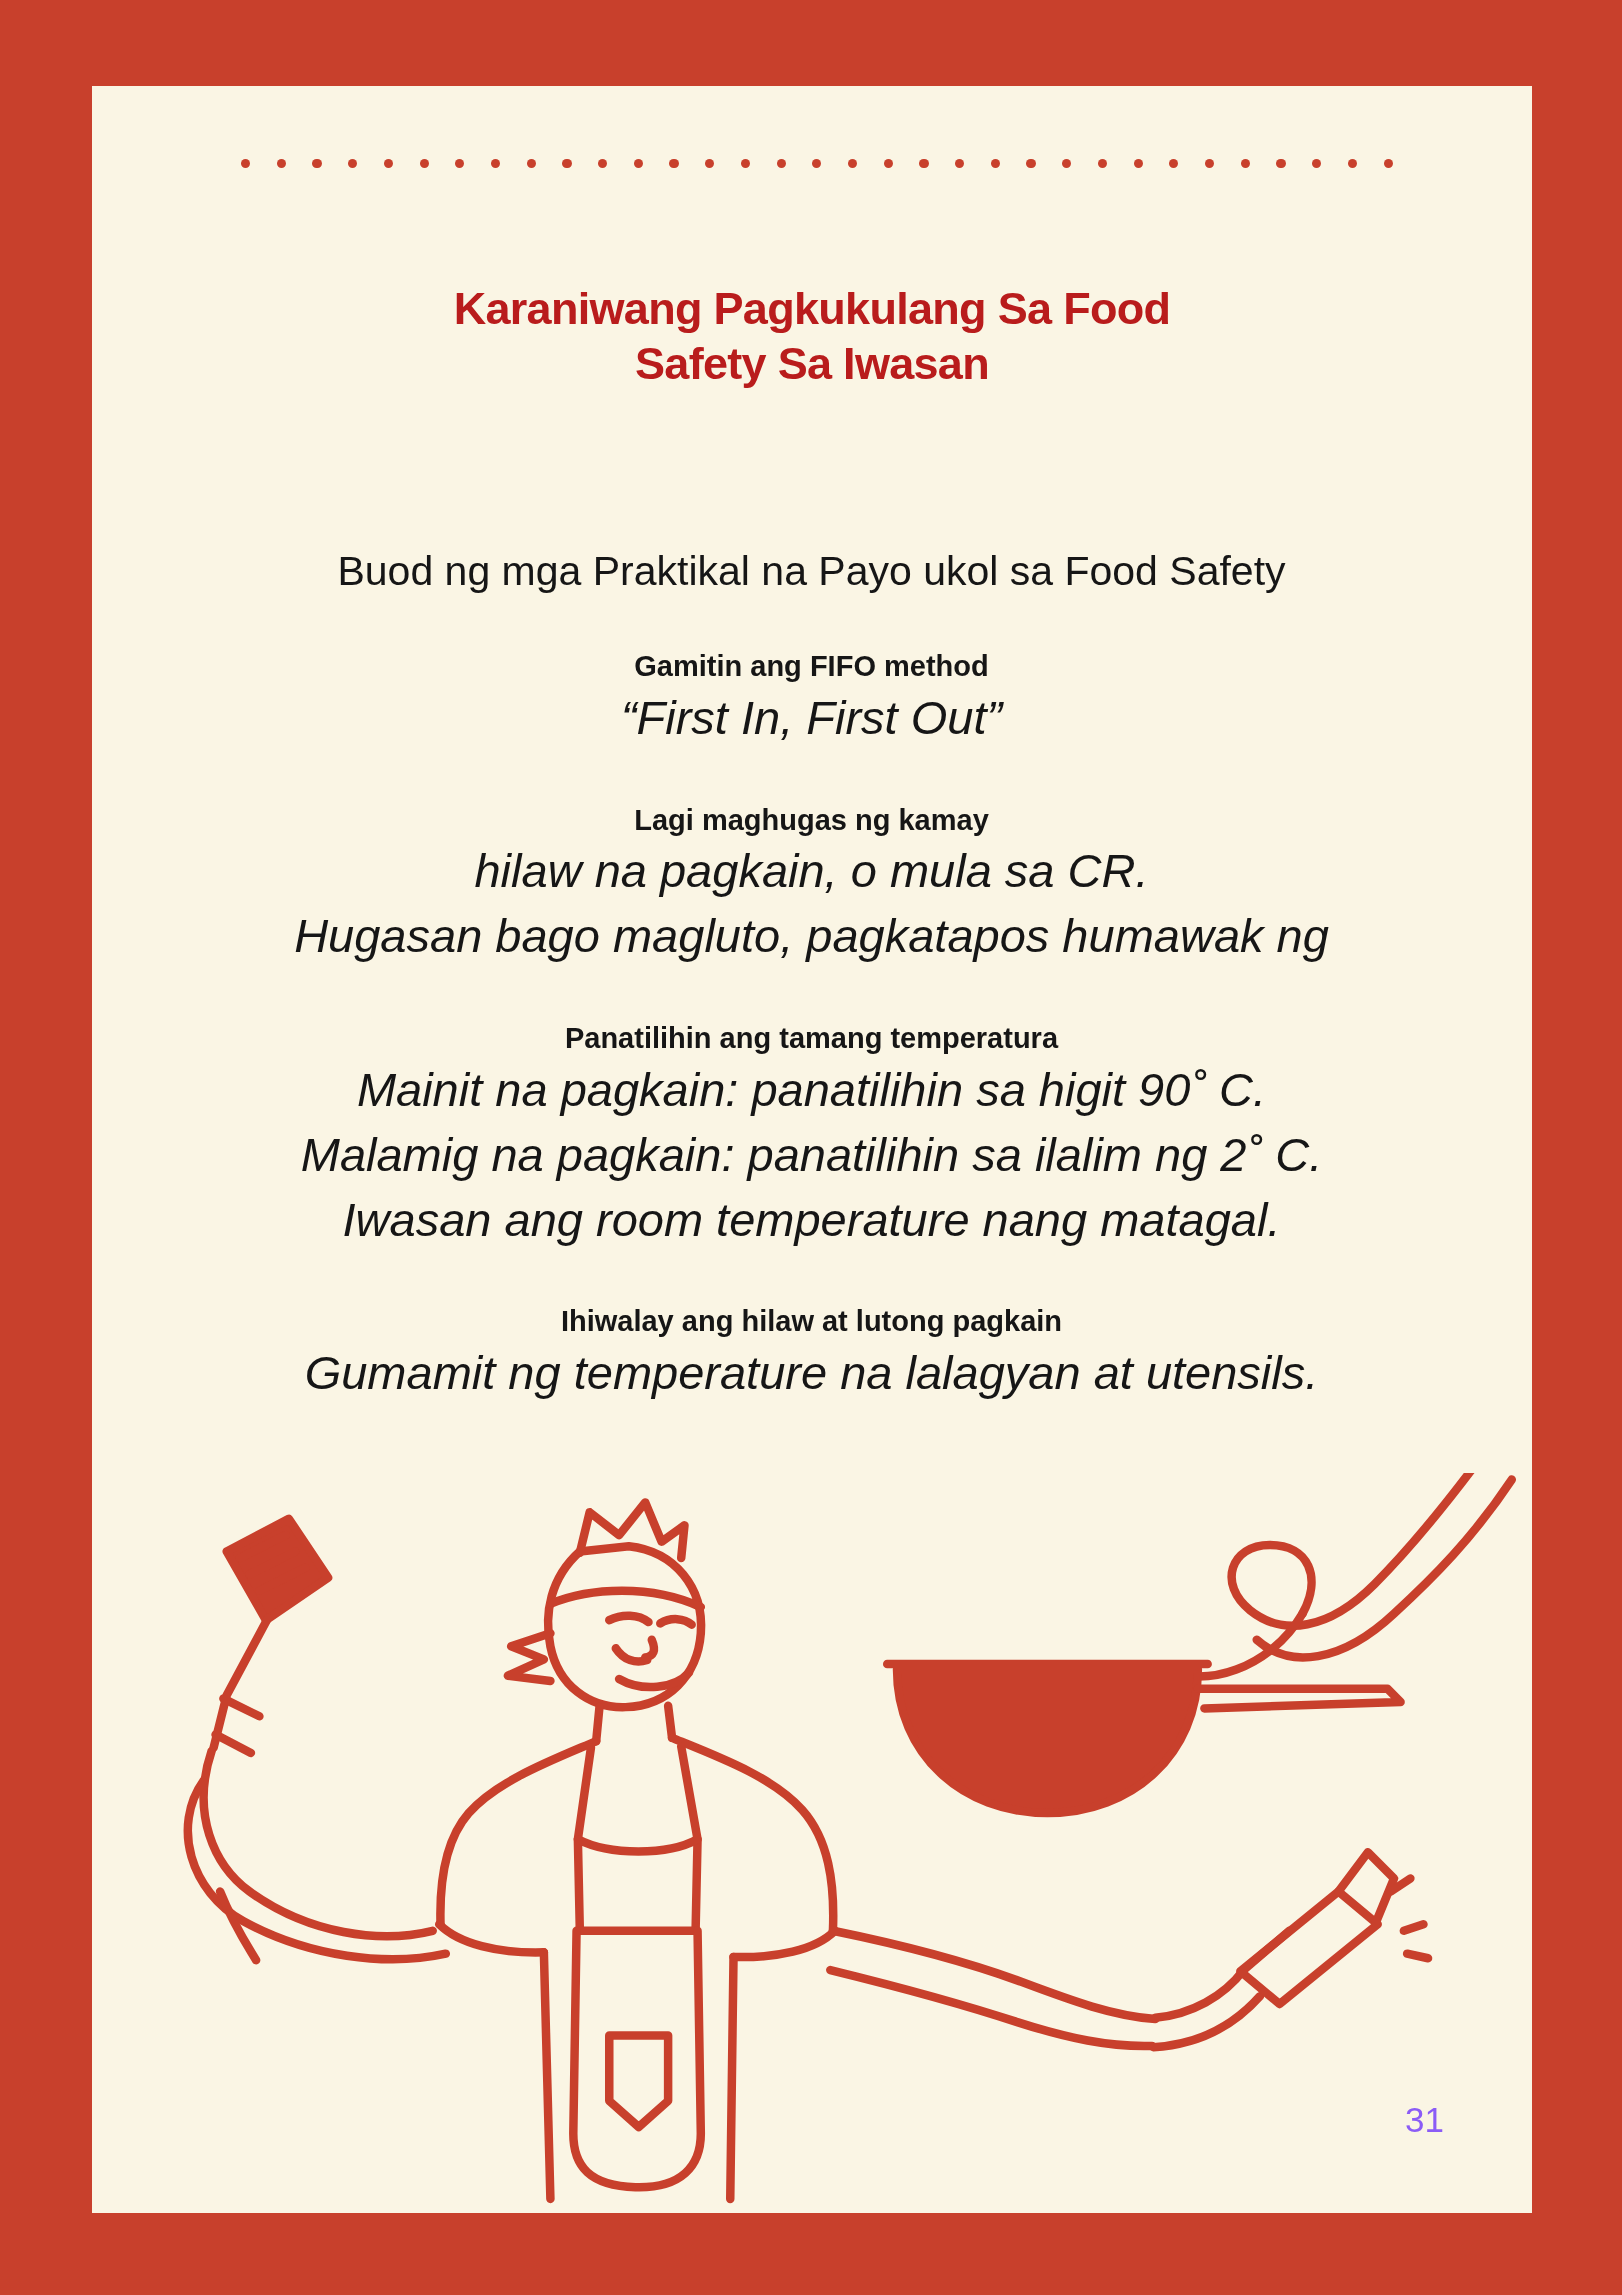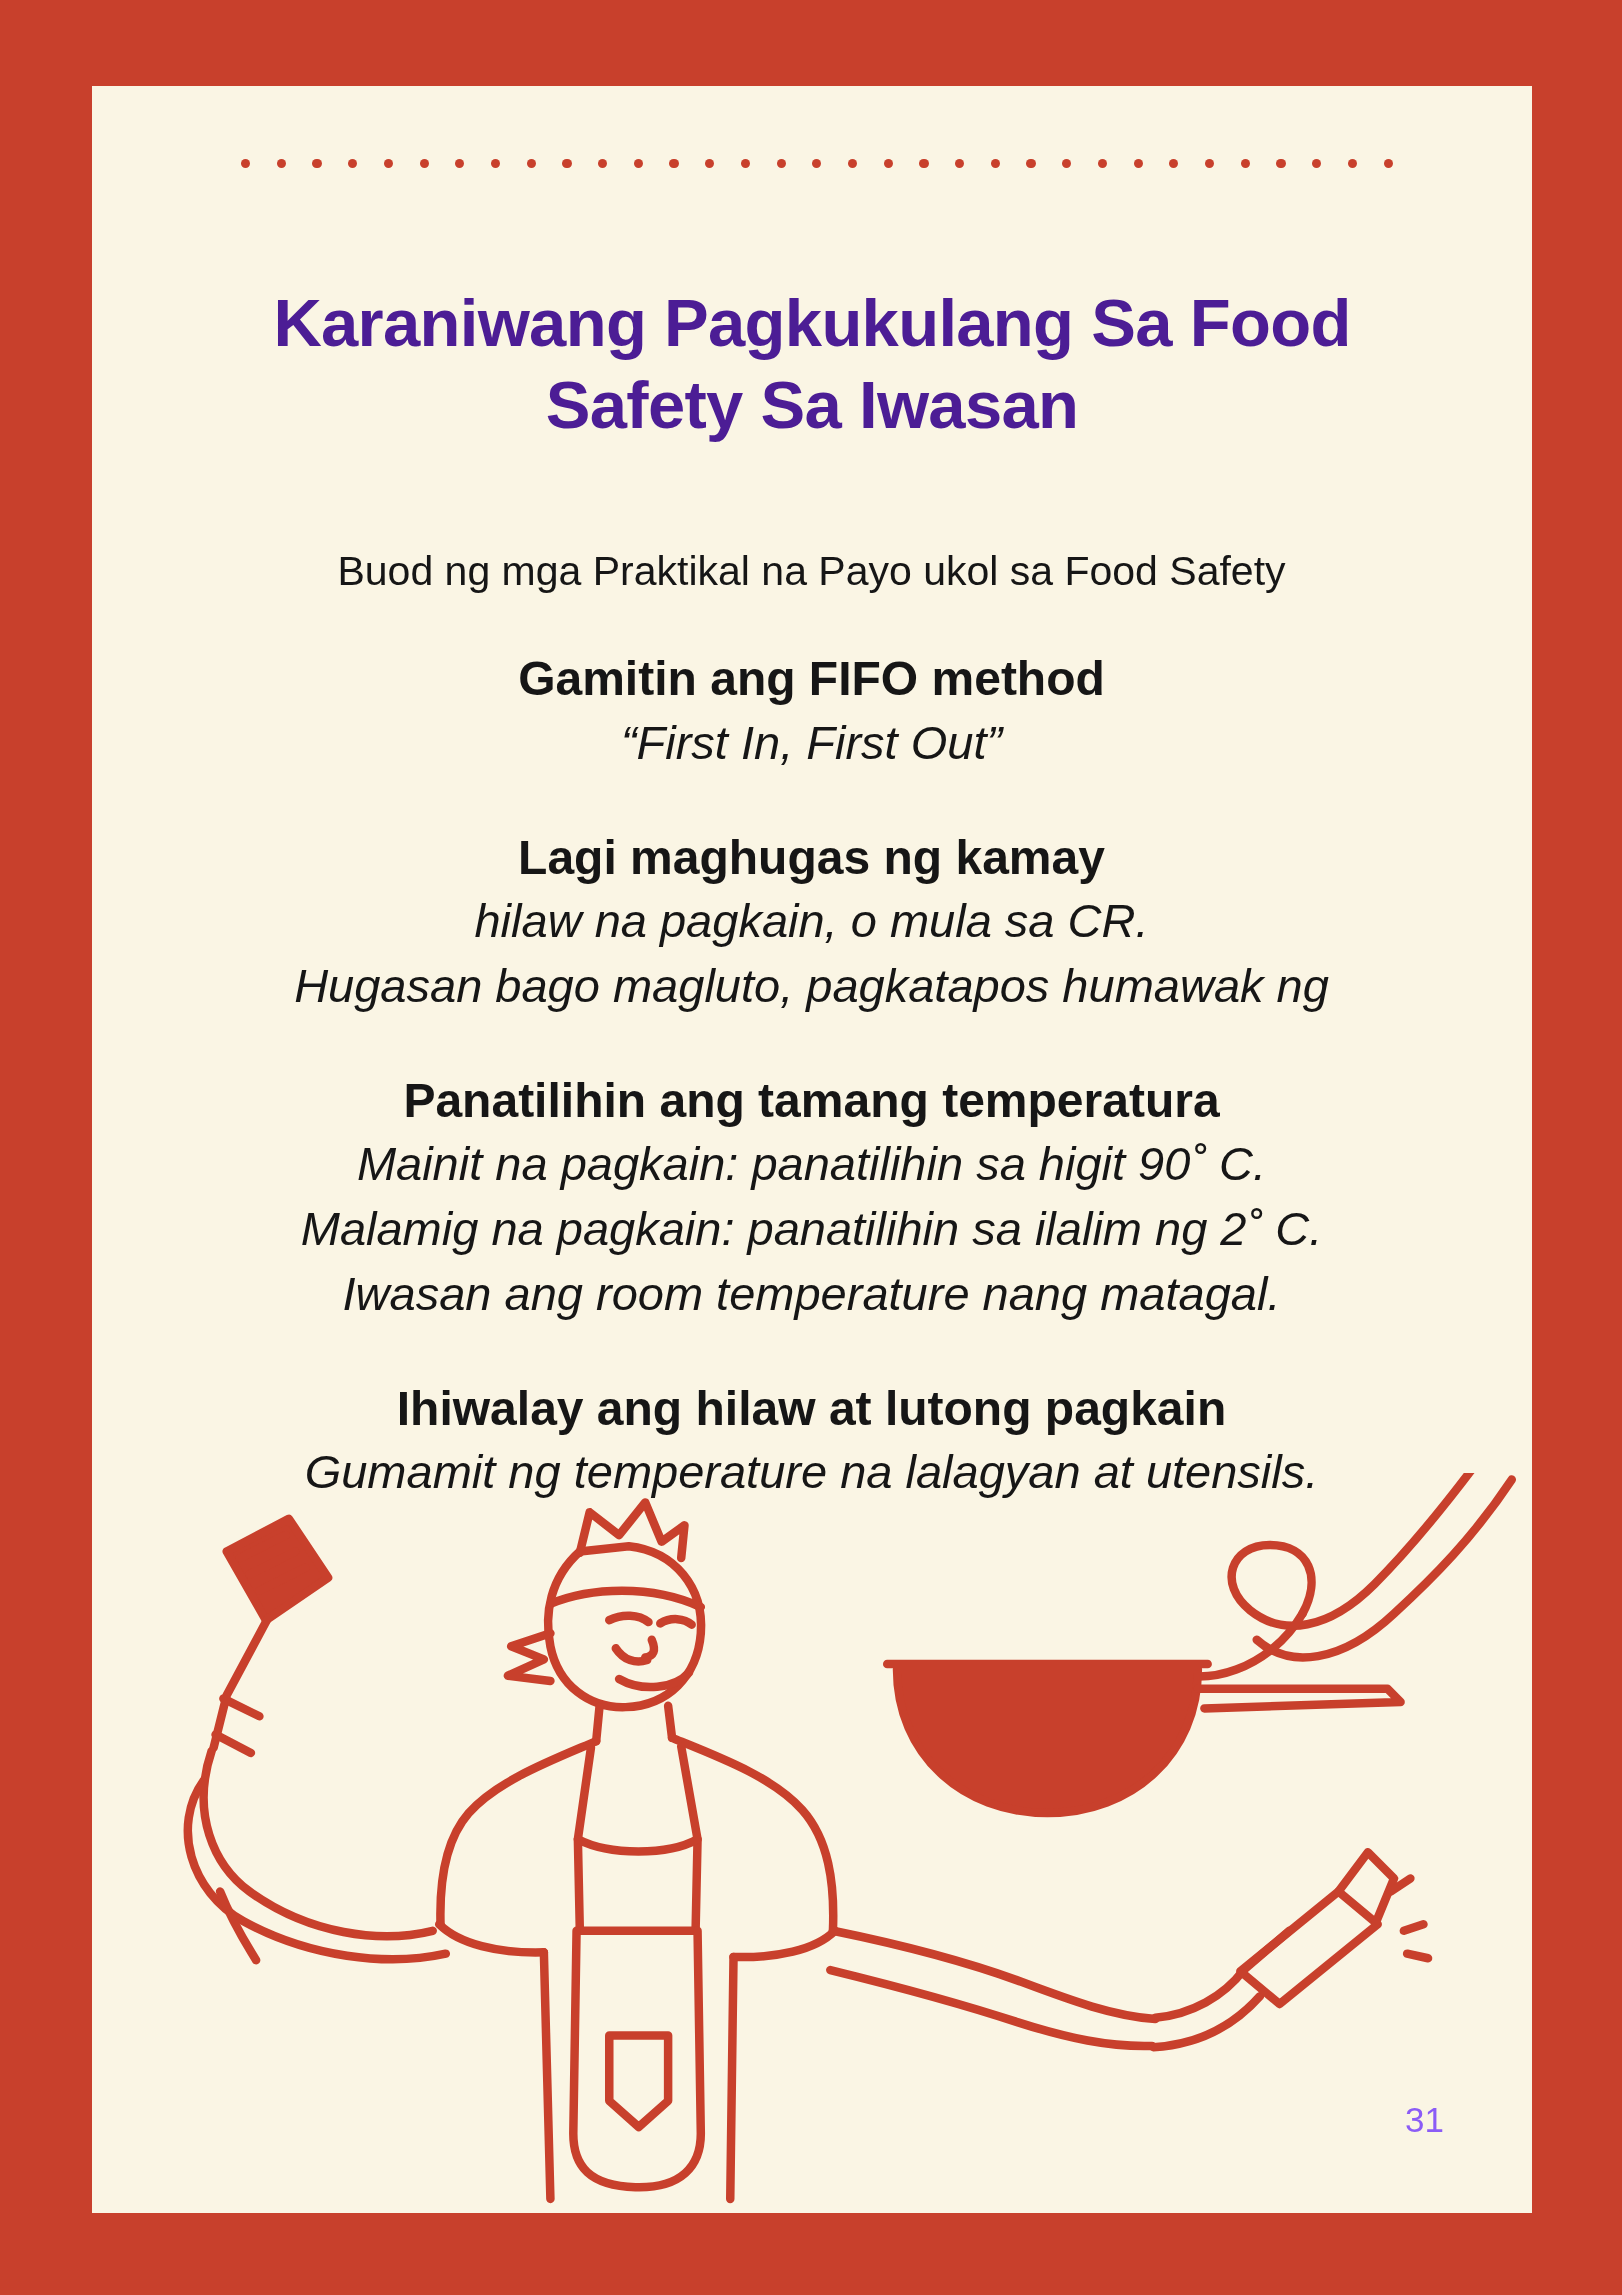--- a/index.html
+++ b/index.html
@@ -41,22 +41,22 @@
     border-radius: 50%;
     flex: 0 0 auto;
   }
 
   .title {
     position: absolute;
     left: 118px;
     top: 196px;
     width: 1204px;
     text-align: center;
-    color: #4c1d95;
-    font-size: 67px;
+    color: #b91c1c;
+    font-size: 45px;
     font-weight: bold;
     line-height: 1.22;
     letter-spacing: -0.7px;
   }
 
   .content {
     position: absolute;
     left: 98px;
     top: 452px;
     width: 1243px;
@@ -66,21 +66,21 @@
   .lead {
     font-size: 41px;
     line-height: 1.25;
     margin-bottom: 51px;
     margin-top: 8px;
   }
   .block {
     margin-bottom: 51px;
   }
   .block .head {
-    font-size: 48px;
+    font-size: 29px;
     font-weight: bold;
     line-height: 1.3;
   }
   .block .sub {
     font-size: 47px;
     font-style: italic;
     line-height: 1.38;
   }
 
   

